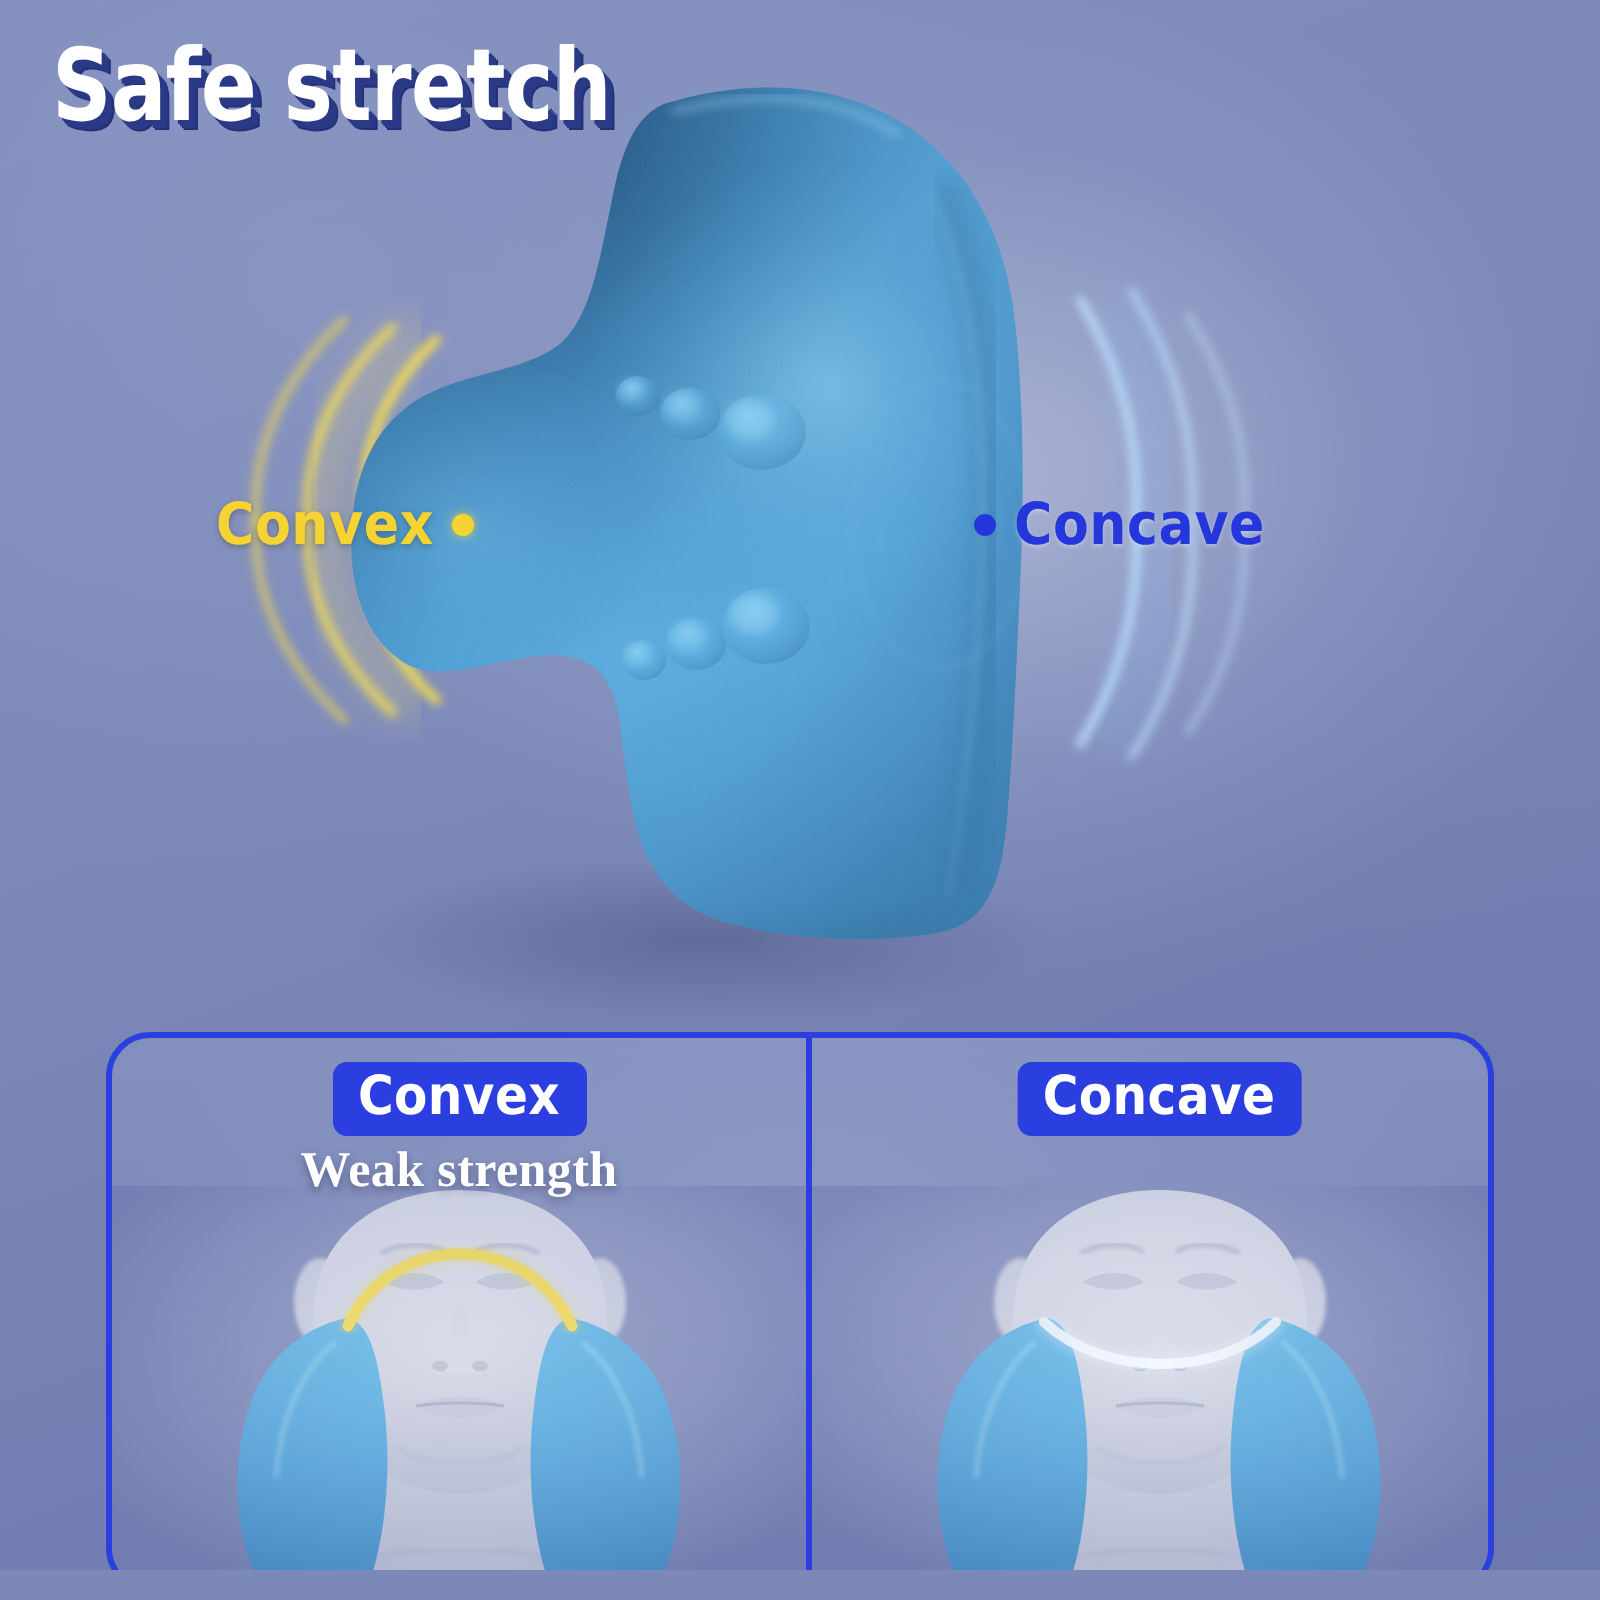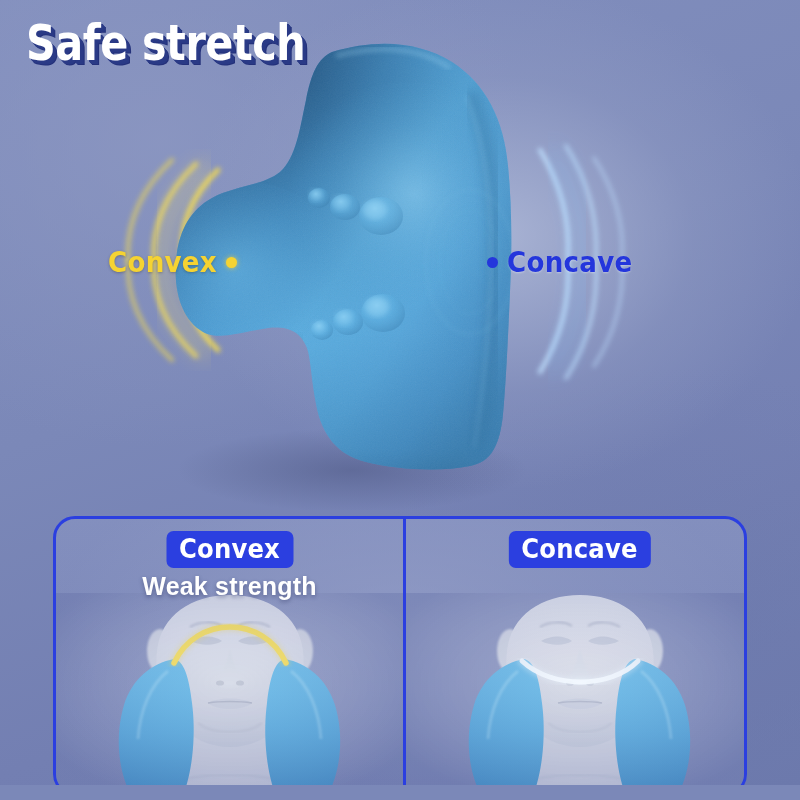--- a/index.html
+++ b/index.html
@@ -111,21 +111,21 @@
     line-height:1.08;
     letter-spacing:0.2px;
     white-space:nowrap;
     z-index:6;
   }
   .subcap{
     position:absolute;
     left:50%; transform:translateX(-50%);
     top:53px;
     color:#ffffff;
-    font-family:Liberation Sans, sans-serif;
+    font-family:Liberation Serif, serif;
     font-size:25px;
     font-weight:bold;
     font-stretch:condensed;
     letter-spacing:0.2px;
     white-space:nowrap;
     text-shadow:0 2px 4px rgba(40,46,90,0.45);
     z-index:6;
   }
   .illus{
     position:absolute; left:0; bottom:0;

